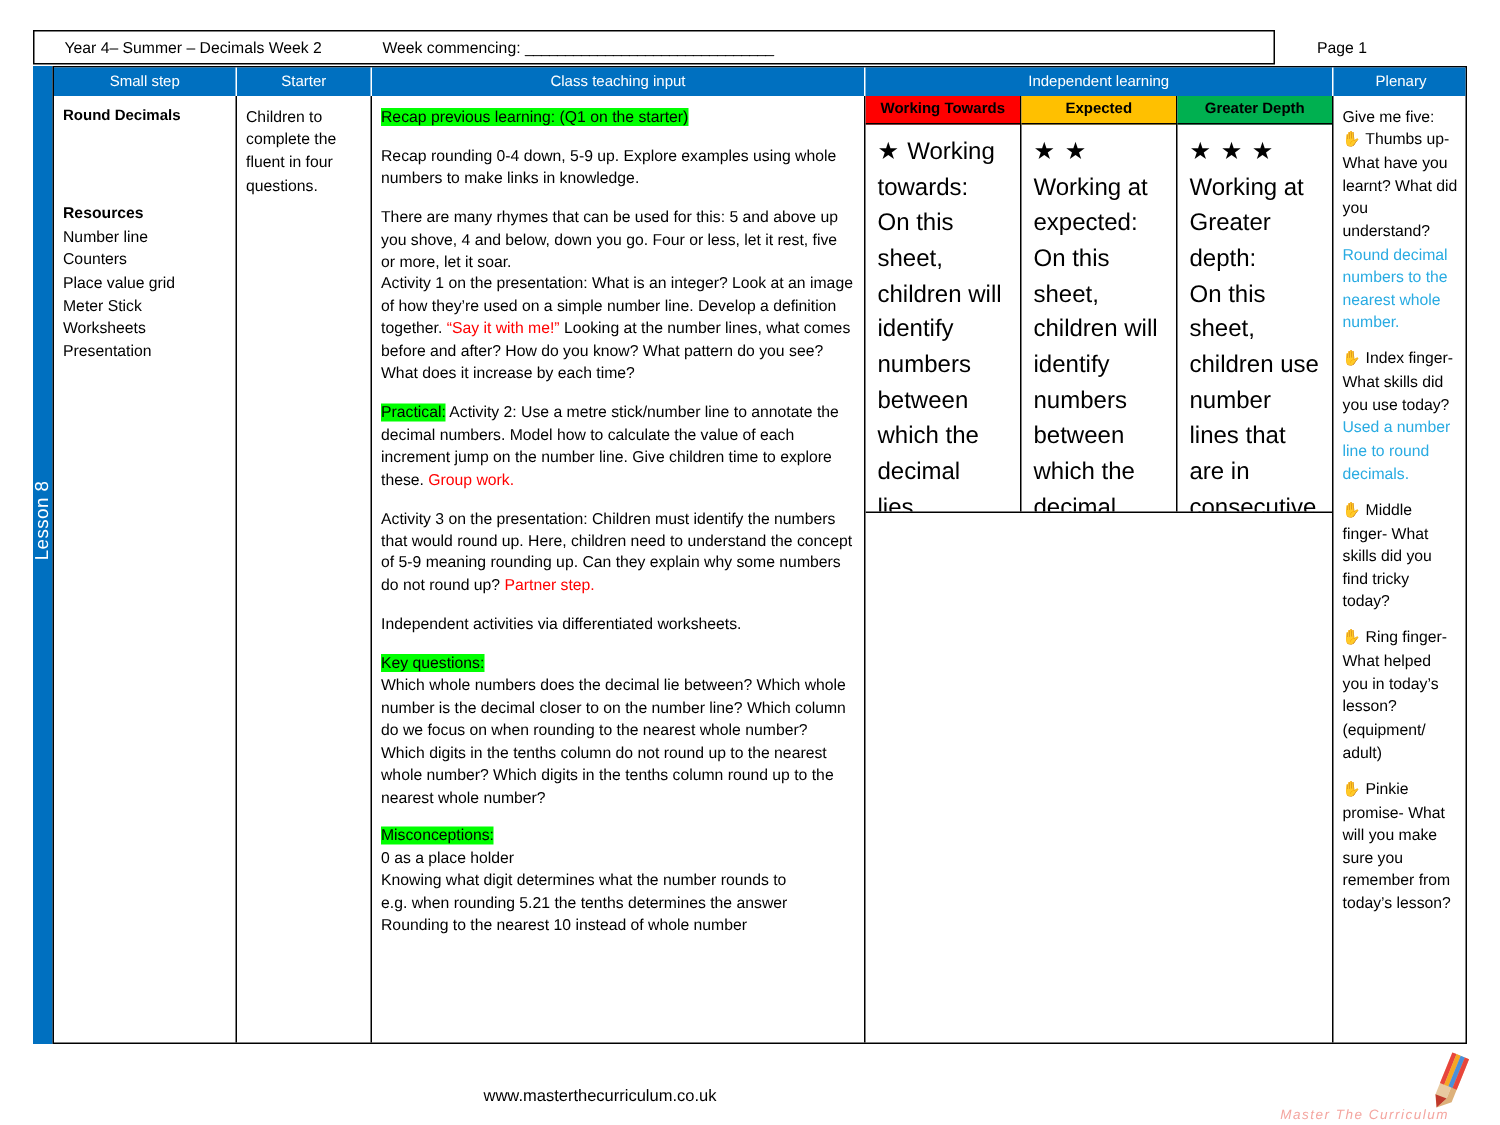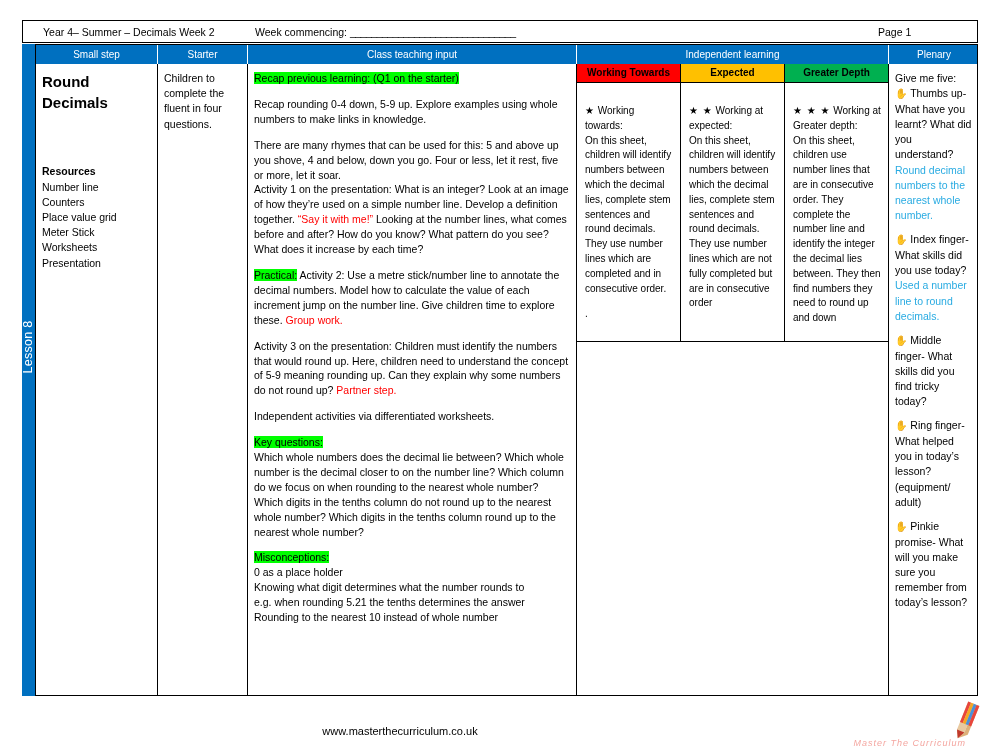--- a/index.html
+++ b/index.html
@@ -14,21 +14,21 @@
     color: #000000;
     overflow: hidden;
     position: relative;
   }
 
   
   .doc-header {
     position: absolute;
     left: 22px;
     top: 20px;
-    width: 956px;
+    width: 828px;
     height: 23px;
     border: 1px solid #000;
     box-sizing: border-box;
     font-size: 10.5px;
     white-space: nowrap;
   }
   .doc-header .hdr-left {
     position: absolute;
     left: 20px;
     top: 50%;
@@ -129,21 +129,21 @@
   
   .c-small   { width: 122px; flex: 0 0 122px; }
   .c-start   { width: 90px;  flex: 0 0 90px; }
   .c-teach   { width: 329px; flex: 0 0 329px; }
   .c-indep   { width: 312px; flex: 0 0 312px; }
   .c-plenary { width: 90px;  flex: 0 0 90px; }
 
   
   .step-title {
     font-weight: bold;
-    font-size: 15px;
+    font-size: 10px;
     margin-bottom: 50px;
   }
   .res-title {
     font-weight: bold;
     margin-bottom: 1px;
   }
   .res-list { }
   .res-list div { line-height: 1.45; }
 
   .starter-text { line-height: 1.45; }
@@ -185,22 +185,22 @@
     font-size: 10px;
     color: #000;
     border-bottom: 1px solid #000;
     box-sizing: border-box;
     white-space: nowrap;
   }
   .band-wt { background: #FF0000; }
   .band-ex { background: #FFC000; }
   .band-gd { background: #00B050; }
   .indep-body {
-    padding: 21px 7px 4px 8px;
-    font-size: 10px;
+    padding: 7px 7px 4px 8px;
+    font-size: 16px;
     line-height: 1.48;
     flex: 1 1 auto;
     overflow: hidden;
   }
   .stars { letter-spacing: 1px; }
   .indep-rest {
     border-top: 1px solid #000;
     flex: 1 1 auto;
   }
 

